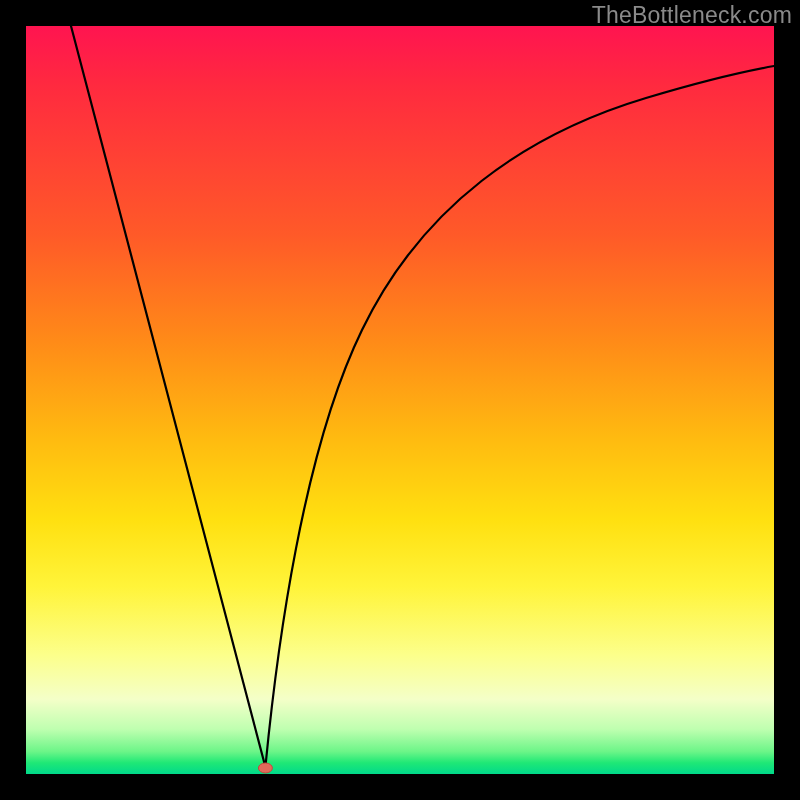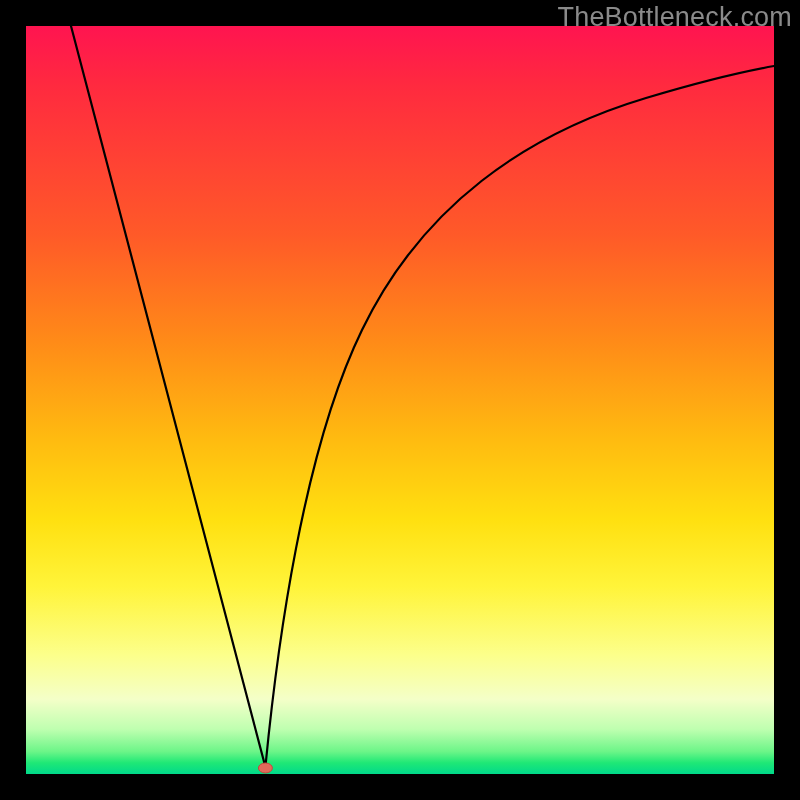--- a/index.html
+++ b/index.html
@@ -61,21 +61,21 @@
   .marker {
     fill: #e2695a;
     stroke: #c24a3d;
     stroke-width: 1;
   }
   .watermark {
     position: absolute;
     top: 2px;
     right: 8px;
     color: #8a8a8a;
-    font-size: 27px;
+    font-size: 23px;
     font-weight: 500;
     letter-spacing: 0.2px;
     user-select: none;
   }
 </style>
 </head>
 <body>
 
 <div class="frame">
   <div class="plot-area"></div>

